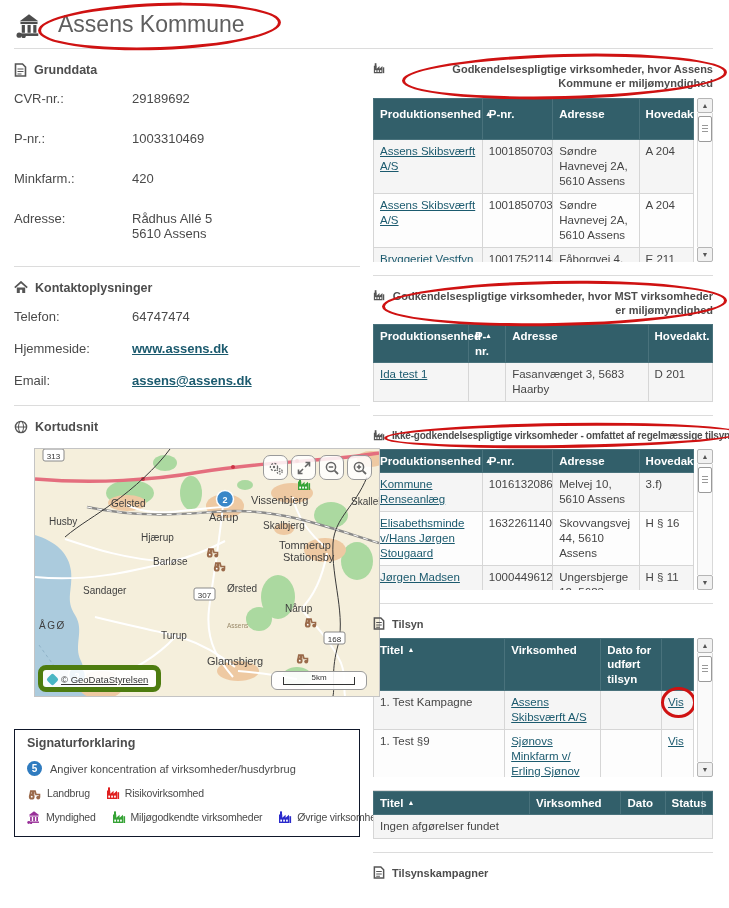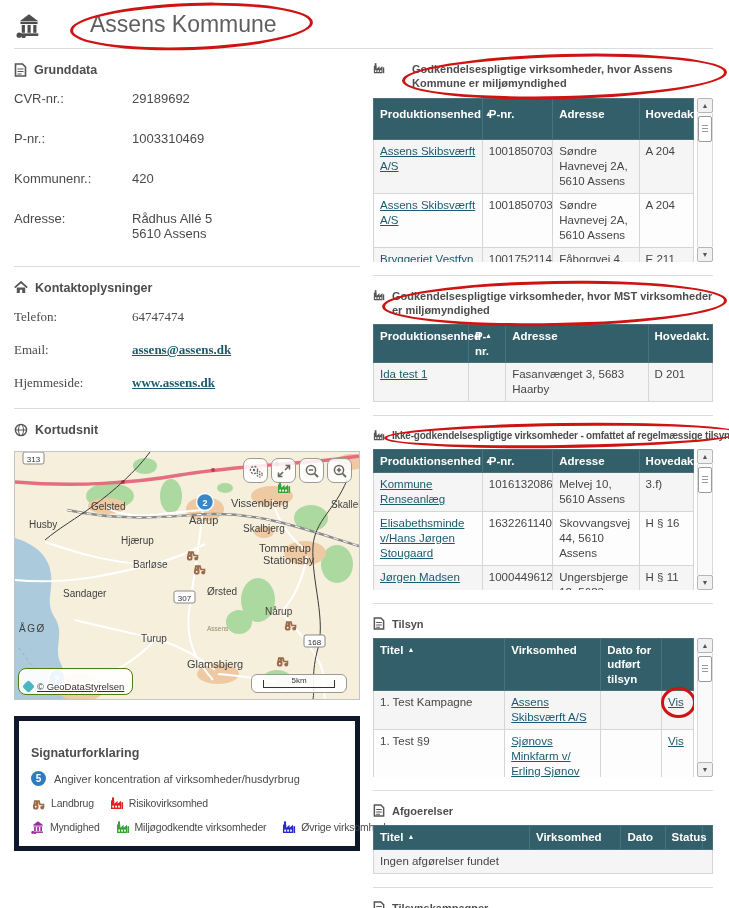--- a/index.html
+++ b/index.html
@@ -2,58 +2,58 @@
 <html><head>
 <meta charset="utf-8">
 <style>
   * { box-sizing: border-box; margin: 0; padding: 0; }
   html,body { background:#fff; }
   body { font-family: "Liberation Sans", sans-serif; color:#4a4a4a; }
   .page { position:relative; width:729px; height:908px; background:#fff; padding:0 16px 0 14px; overflow:hidden; }
 
   
   .hdr { display:flex; align-items:center; gap:10px; padding:10px 0 9px 2px; border-bottom:1px solid #dcdcdc; }
-  .hdr .ttl { position:relative; font-size:23px; color:#5f5f5f; padding:1px 6px;margin-left:32px; }
+  .hdr .ttl { position:relative; font-size:23px; color:#5f5f5f; padding:1px 6px; }
   .ic { display:inline-block; vertical-align:middle; }
 
   
   .ellipse { position:absolute; border:3px solid #cf1212; border-radius:50%; pointer-events:none; z-index:6; }
 
   .cols { display:flex; gap:13px; align-items:flex-start; }
   .leftcol { width:346px; flex:none; }
   .rightcol { flex:1; min-width:0; }
 
   
-  .sec-h { display:flex; align-items:flex-start; gap:7px; font-size:12.5px; font-weight:bold; color:#4d4d4d; margin:14px 0 14px; position:relative; }
+  .sec-h { display:flex; align-items:flex-start; gap:7px; font-size:12.5px; font-weight:bold; color:#4d4d4d; margin:14px 0 14px; position:relative;text-align:right; }
   .sec-h .ic { flex:none; margin-top:0; color:#555; }
   .rightcol .sec-h { margin:13px 0 7px; font-size:11px; line-height:1.3; }
   .sec-h.tight { font-size:10px; letter-spacing:-0.2px; white-space:nowrap; }
 
   
   .field { display:flex; margin:0 0 25px; font-size:13px; }
   .field .flabel { width:118px; flex:none; }
   .field .fvalue { white-space:pre-line; }
-  .field.short { margin-bottom:17px;font-family:Liberation Serif, serif; }
+  .field.short { margin-bottom:17px; }
   a.lnk { color:#1b5a6e; text-decoration:underline; }
   a.lnk.b { font-weight:bold; }
   .ldiv { border-top:1px solid #dcdcdc; margin:2px 0 0; }
 
   
-  .mapbox { position:relative; width:346px; height:249px; border:1px solid #c4c4c4; overflow:hidden; background:#eab308; }
+  .mapbox { position:relative; width:346px; height:249px; border:1px solid #c4c4c4; overflow:hidden; background:#eab308;margin-left:20px; }
   .mapsvg { display:block; width:344px; height:247px; }
   .map-ctrls { position:absolute; top:6px; right:7px; display:flex; gap:3px; }
   .mbtn { width:25px; height:25px; background:rgba(255,255,255,.85); border:1px solid #9a9a9a; border-radius:7px; display:flex; align-items:center; justify-content:center; color:#666; }
-  .attrib { position:absolute; left:3px; bottom:4px; background:rgba(255,255,255,.92); border:1px solid #4d7c0f; border-radius:8px; padding:12px 8px 2px 5px; display:flex; align-items:center; gap:4px; font-size:9.5px; color:#333; }
+  .attrib { position:absolute; left:3px; bottom:4px; background:rgba(255,255,255,.92); border:5px solid #4d7c0f; border-radius:8px; padding:4px 8px 2px 5px; display:flex; align-items:center; gap:4px; font-size:9.5px; color:#333; }
   .diamond { width:9px; height:9px; background:#4ab6c4; transform:rotate(45deg); border-radius:2px; }
   .scalebox { position:absolute; right:12px; bottom:6px; width:96px; height:19px; background:rgba(255,255,255,.92); border:1px solid #9a9a9a; border-radius:6px; display:flex; align-items:center; justify-content:center; }
   .scaleline { position:relative; width:72px; height:8px; border-left:1.5px solid #333; border-right:1.5px solid #333; border-bottom:1.5px solid #333; }
   .scaletxt { position:absolute; left:50%; top:-4px; transform:translateX(-50%); font-size:8px; background:transparent; color:#333; padding:0 2px; }
 
   
-  .legendbox { border:5px solid #0f172a; margin-top:16px; padding:25px 12px 12px; }
+  .legendbox { border:1px solid #0f172a; margin-top:32px; padding:6px 12px 12px; }
   .leg-title { font-size:12.5px; font-weight:bold; color:#4d4d4d; }
   .leg-note { display:flex; align-items:center; gap:8px; margin-top:11px; font-size:11px; color:#4a4a4a; }
   .badge5 { width:15px; height:15px; border-radius:50%; background:#2f7bbf; color:#fff; font-size:10px; font-weight:bold; display:flex; align-items:center; justify-content:center; flex:none; }
   .leg-row { display:flex; align-items:center; gap:16px; margin-top:10px; white-space:nowrap; }
   .leg-item { display:flex; align-items:center; gap:5px; font-size:10.5px; letter-spacing:-0.2px; color:#4a4a4a; }
 
   
   .rdiv { border-top:1px solid #dcdcdc; margin:13px 0 0; }
   .twrap { display:flex; align-items:stretch; }
   .tclip { flex:1; min-width:0; overflow:hidden; }
@@ -165,21 +165,21 @@
       </div>
       <div class="field">
         <span class="flabel">CVR-nr.:</span>
         <span class="fvalue">29189692</span>
       </div>
       <div class="field">
         <span class="flabel">P-nr.:</span>
         <span class="fvalue">1003310469</span>
       </div>
       <div class="field">
-        <span class="flabel">Kommunenr.:</span>
+        <span class="flabel">Minkfarm.:</span>
         <span class="fvalue">420</span>
       </div>
       <div class="field">
         <span class="flabel">Adresse:</span>
         <span class="fvalue">Rådhus Allé 5
 5610 Assens</span>
       </div>
 
       <div class="ldiv"></div>
 
@@ -187,26 +187,26 @@
         <svg class="ic" width="14" height="13">
             <use href="#i-home"></use>
           </svg>
         <span>Kontaktoplysninger</span>
       </div>
       <div class="field short">
         <span class="flabel">Telefon:</span>
         <span class="fvalue">64747474</span>
       </div>
       <div class="field short">
+        <span class="flabel">Hjemmeside:</span>
+        <a class="lnk b" href="#">www.assens.dk</a>
+      </div>
+      <div class="field short">
         <span class="flabel">Email:</span>
         <a class="lnk b" href="#">assens@assens.dk</a>
-      </div>
-      <div class="field short">
-        <span class="flabel">Hjemmeside:</span>
-        <a class="lnk b" href="#">www.assens.dk</a>
       </div>
 
       <div class="ldiv" style="margin-top:8px;"></div>
 
       <div class="sec-h">
         <svg class="ic" width="14" height="14">
             <use href="#i-globe"></use>
           </svg>
         <span>Kortudsnit</span>
       </div>
@@ -585,26 +585,20 @@
         <div class="vscroll ht-138">
           <div class="varrow">▲</div>
           <div class="vtrack">
               <div class="vthumb"></div>
             </div>
           <div class="varrow">▼</div>
         </div>
       </div>
 
       <div class="rdiv"></div>
-      <div class="sec-h">
-        <svg class="ic" width="12" height="13">
-            <use href="#i-doc"></use>
-          </svg>
-        <span>Afgoerelser</span>
-      </div>
       <table class="tbl">
         <colgroup>
             <col style="width:46%">
             <col style="width:27%">
             <col style="width:13%">
             <col style="width:11%">
             <col style="width:3%">
           </colgroup>
         <thead>
             <tr>

